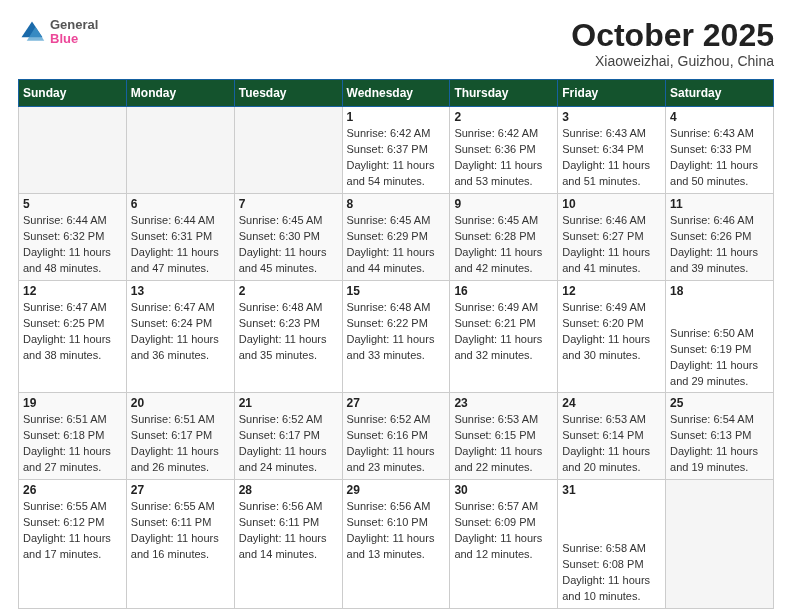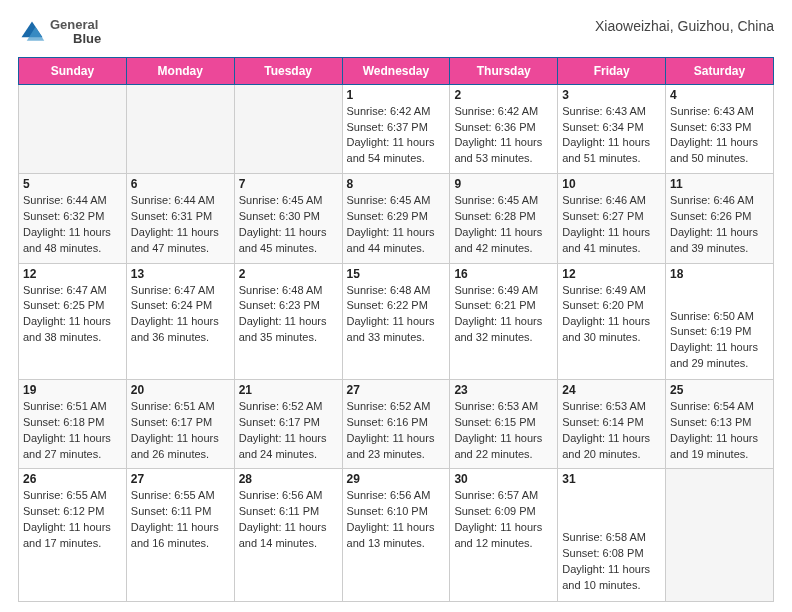--- a/index.html
+++ b/index.html
@@ -30,21 +30,21 @@
       gap: 4px;
     }
     .logo-text {
       display: flex;
       flex-direction: column;
       font-size: 13px;
       font-weight: bold;
       line-height: 1.1;
     }
     .logo-text .general { color: #555; }
-    .logo-text .blue { color: #404040; margin-left: 23px; }
+    .logo-text .blue { color: #ec4899; }
     .logo-icon {
       width: 28px;
       height: 28px;
     }
     .header-right {
       text-align: right;
     }
     .month-title {
       font-size: 32px;
       font-weight: bold;
@@ -56,26 +56,26 @@
       color: #444;
     }
     .calendar {
       flex: 1;
       border: 1px solid #ccc;
       border-collapse: collapse;
       width: 100%;
       table-layout: fixed;
     }
     .calendar th {
-      background: #ec4899;
+      background: #14532d;
       color: #fff;
       font-size: 12px;
       font-weight: bold;
       padding: 6px 4px;
-      text-align: center;
+      text-align: left;
       border: 1px solid #1560a0;
     }
     .calendar td {
       border: 1px solid #ccc;
       vertical-align: top;
       padding: 3px 4px;
       font-size: 9.5px;
       color: #222;
       height: 82px;
       background: #fff;
@@ -107,20 +107,21 @@
       <svg class="logo-icon" viewBox="0 0 32 32">
         <polygon points="16,4 28,22 4,22" fill="#1a6aaa"></polygon>
         <polygon points="20,10 30,26 10,26" fill="#4499cc" opacity="0.7"></polygon>
       </svg>
       <div class="logo-text">
         <span class="general">General</span>
         <span class="blue">Blue</span>
       </div>
     </div>
     <div class="header-right">
+      <div class="month-title">October 2025</div>
       <div class="location">Xiaoweizhai, Guizhou, China</div>
     </div>
   </div>
 
   <table class="calendar">
     <thead>
       <tr id="weekday-row">
           <th>Sunday</th>
           <th>Monday</th>
           <th>Tuesday</th>

